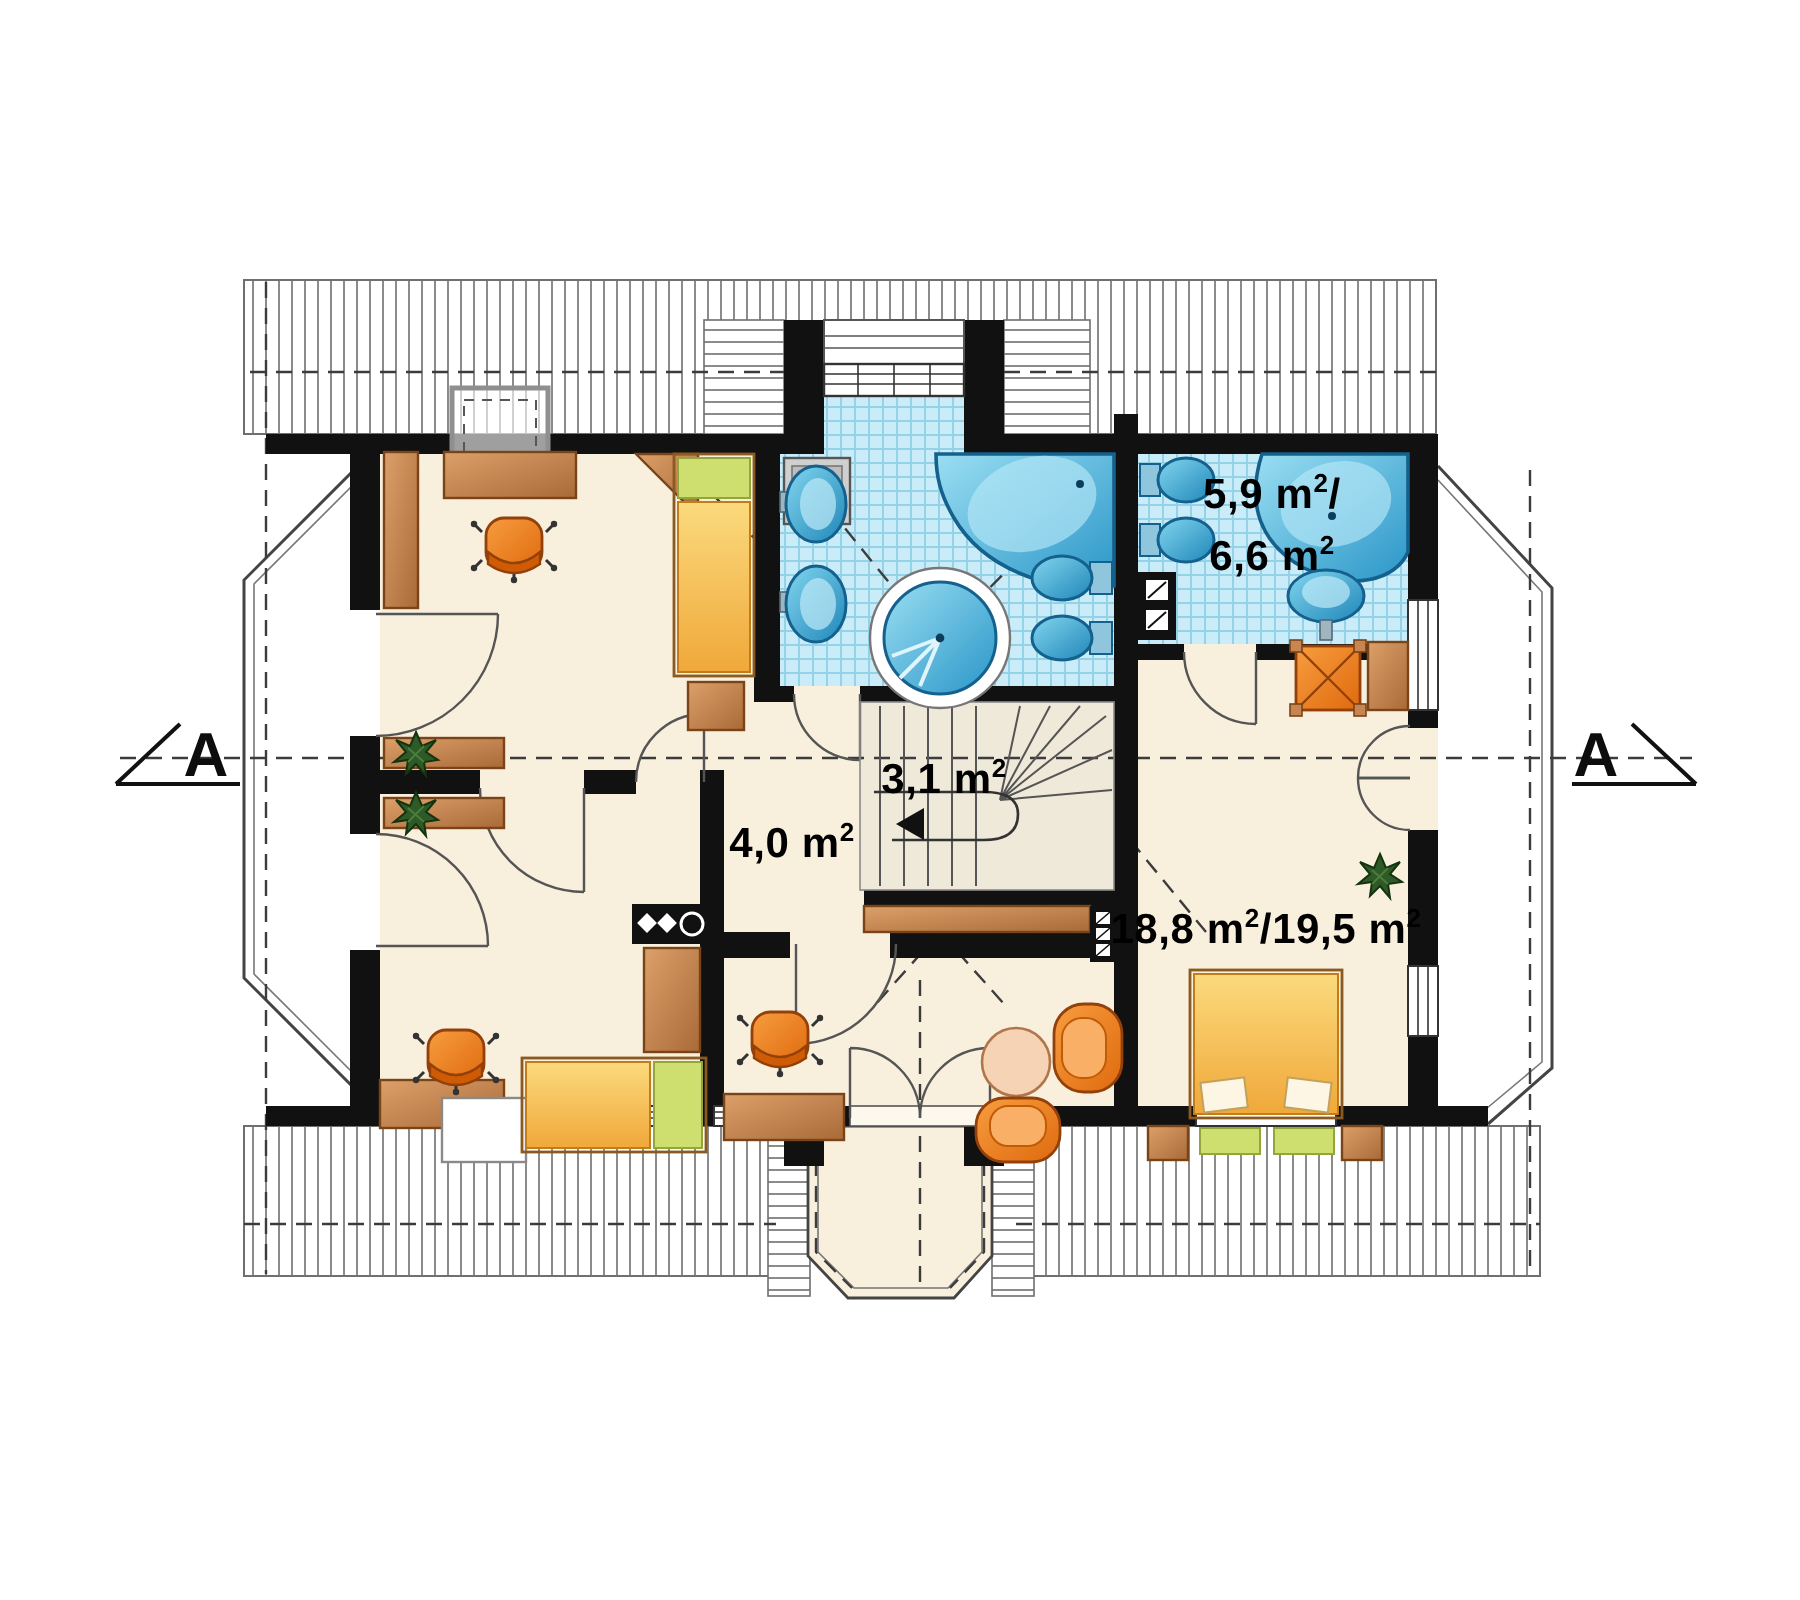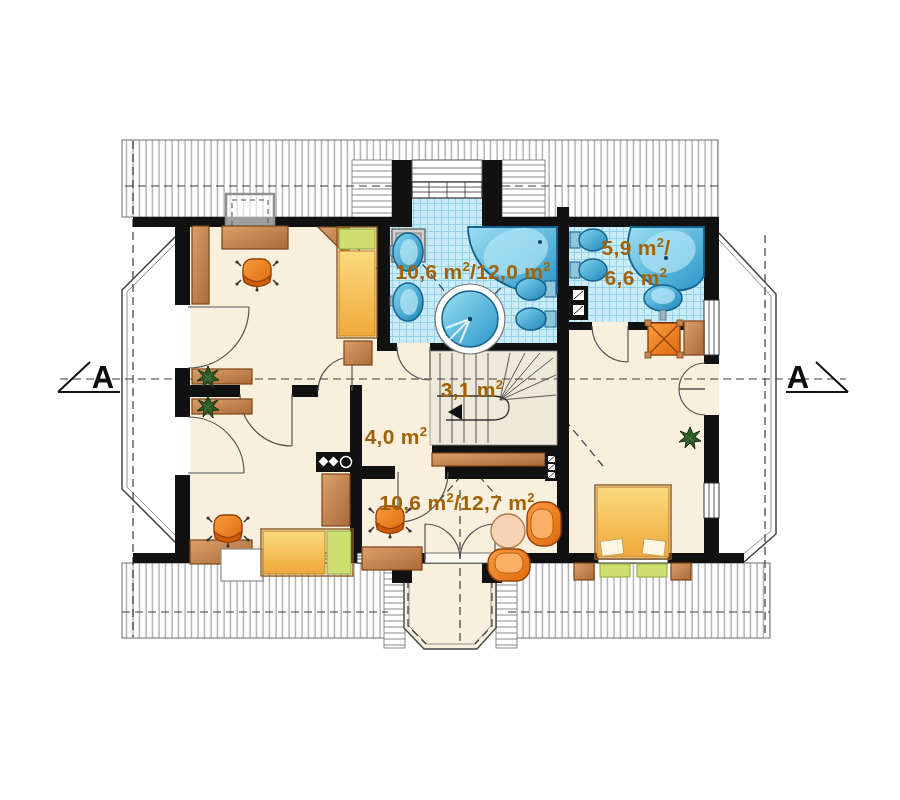--- a/index.html
+++ b/index.html
@@ -1,20 +1,20 @@
 <!DOCTYPE html>
 <html><head>
 <meta charset="utf-8">
 <style>
   html,body{margin:0;padding:0;background:#fff;}
   #stage{position:relative;width:900px;height:800px;background:#fff;overflow:hidden;
          font-family:"Liberation Sans", sans-serif;}
   #plan-svg{position:absolute;left:0;top:0;}
   .lbl{position:absolute;transform:translate(-50%,-50%);font-weight:bold;font-size:21px;
-       color:#a16207;white-space:nowrap;letter-spacing:.3px;line-height:25px;text-align:center;}
+       color:#000000;white-space:nowrap;letter-spacing:.3px;line-height:25px;text-align:center;}
   .lbl sup{font-size:62%;}
   .marker{position:absolute;transform:translate(-50%,-50%);font-weight:bold;font-size:31px;color:#0d0d0d;}
 </style>
 </head>
 <body>
 
 <div id="stage">
 
 <svg id="plan-svg" width="900" height="800" viewBox="0 0 900 800">
 <defs>
@@ -367,24 +367,23 @@
   <rect x="671" y="563" width="20" height="17" fill="url(#gBrown)" stroke="#7a4418" stroke-width="1.2"></rect>
   <use href="#plantSym" x="690" y="438"></use>
 </g>
 
 <g stroke="#111" stroke-width="2" fill="none">
   <path d="M58,392 H120 M58,392 L90,362"></path>
   <path d="M786,392 H848 M848,392 L816,362"></path>
 </g>
 </svg>
 
-<div class="lbl" style="left:473px;top:269px">10,6 m<sup>2</sup>/12,0 m<sup>2</sup></div>
 <div class="lbl" style="left:636px;top:260px">
   <div>5,9 m<sup>2</sup>/</div>
   <div>6,6 m<sup>2</sup></div>
 </div>
 <div class="lbl" style="left:472px;top:387px">3,1 m<sup>2</sup></div>
-<div class="lbl" style="left:396px;top:434px">4,0 m<sup>2</sup></div>
-<div class="lbl" style="left:457px;top:500px">10,6 m<sup>2</sup>/12,7 m<sup>2</sup></div>
+<div class="lbl" style="left:396px;top:419px">4,0 m<sup>2</sup></div>
+<div class="lbl" style="left:633px;top:462px">18,8 m<sup>2</sup>/19,5 m<sup>2</sup></div>
 <div class="marker" style="left:103px;top:378px">A</div>
 <div class="marker" style="left:798px;top:378px">A</div>
 
 </div>
 
 </body></html>

